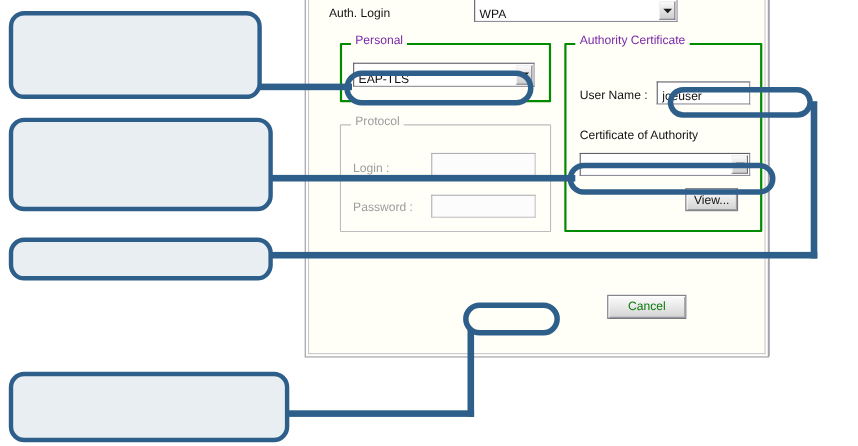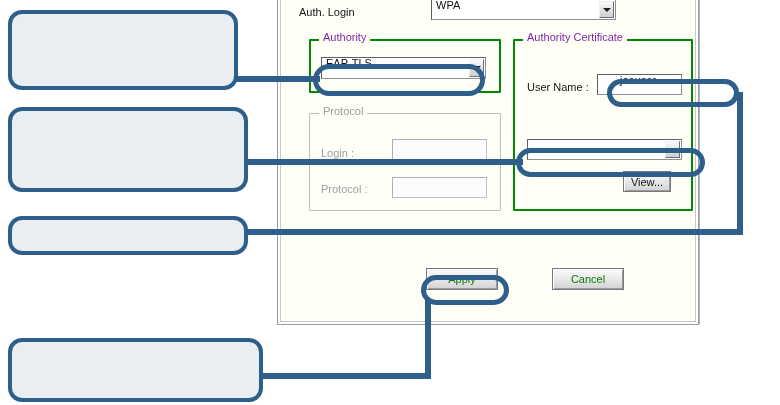--- a/index.html
+++ b/index.html
@@ -35,21 +35,21 @@
   .lbl{position:absolute;font-size:11px;color:#141414;white-space:nowrap;}
   .lbl-dis{color:#9d9d9d;}
 
   
   .wbox{
     position:absolute;background:#ffffff;
     border:1px solid #8e8e99;
     border-top-color:#5f5f6b;border-left-color:#5f5f6b;
     box-sizing:border-box;
     font-size:11px;color:#101010;
-    display:flex;align-items:flex-start;
+    display:flex;align-items:flex-end;
   }
   .wbox .val{padding-left:4px;line-height:1;}
   .wbox.dis{background:#fcfcfc;border-color:#c2c2c6;border-top-color:#b0b0b4;border-left-color:#b0b0b4;}
   .arrowbtn{
     position:absolute;top:1px;right:1px;width:15px;bottom:1px;
     background:linear-gradient(#fbfbfb,#dedede 60%,#cfcfcf);
     border:1px solid #efefef;border-right-color:#6f6f77;border-bottom-color:#6f6f77;
     box-sizing:border-box;display:flex;align-items:center;justify-content:center;
   }
   .caret{
@@ -112,64 +112,64 @@
 
       <div class="wbox" style="left:150px;top:6px;width:185px;height:21px;">
         <span class="val">WPA</span>
         <span class="arrowbtn">
           <span class="caret"></span>
         </span>
       </div>
 
       <div class="grp" style="left:28px;top:38px;width:192px;height:62px;">
         <div class="gline"></div>
-        <div class="gtitle">Authority</div>
+        <div class="gtitle">Personal</div>
         <div class="wbox" style="left:12px;top:26px;width:165px;height:22px;">
           <span class="val">EAP-TLS</span>
           <span class="arrowbtn">
             <span class="caret"></span>
           </span>
         </div>
       </div>
 
       <div class="grp" style="left:28px;top:112px;width:192px;height:106px;">
         <div class="gline gline-dis"></div>
         <div class="gtitle gtitle-dis">Protocol</div>
 
         <div class="lbl lbl-dis" style="left:12px;top:42px;">Login :</div>
         <div class="wbox dis" style="left:83px;top:34px;width:95px;height:21px;">
           <span class="val"></span>
         </div>
 
-        <div class="lbl lbl-dis" style="left:12px;top:78px;">Protocol :</div>
+        <div class="lbl lbl-dis" style="left:12px;top:78px;">Password :</div>
         <div class="wbox dis" style="left:83px;top:72px;width:95px;height:21px;">
           <span class="val"></span>
         </div>
       </div>
 
       <div class="grp" style="left:232px;top:38px;width:180px;height:180px;">
         <div class="gline"></div>
         <div class="gtitle">Authority Certificate</div>
 
         <div class="lbl" style="left:14px;top:50px;">User Name :</div>
-        <div class="wbox" style="left:84px;top:43px;width:85px;height:21px;padding-left:18px;">
+        <div class="wbox" style="left:84px;top:43px;width:85px;height:21px;">
           <span class="val">joeuser</span>
         </div>
 
+        <div class="lbl" style="left:14px;top:86px;">Certificate of Authority</div>
         <div class="wbox" style="left:14px;top:108px;width:155px;height:21px;">
           <span class="val"></span>
           <span class="arrowbtn">
             <span class="caret"></span>
           </span>
         </div>
 
         <div class="btn" style="left:110px;top:140px;width:48px;height:21px;">View...</div>
       </div>
 
-      <div class="btn green" style="left:145px;top:275px;width:72px;height:22px;">Apply</div>
       <div class="btn green" style="left:271px;top:275px;width:72px;height:22px;">Cancel</div>
 
     </div>
   </div>
 
   <div class="ring" style="left:313px;top:64px;width:172px;height:32px;"></div>
   <div class="ring" style="left:607px;top:79px;width:132px;height:28px;border-radius:14px;"></div>
   <div class="ring" style="left:516px;top:148px;width:189px;height:29px;border-radius:15px;"></div>
   <div class="ring" style="left:421px;top:275px;width:88px;height:30px;border-radius:15px;"></div>
 

